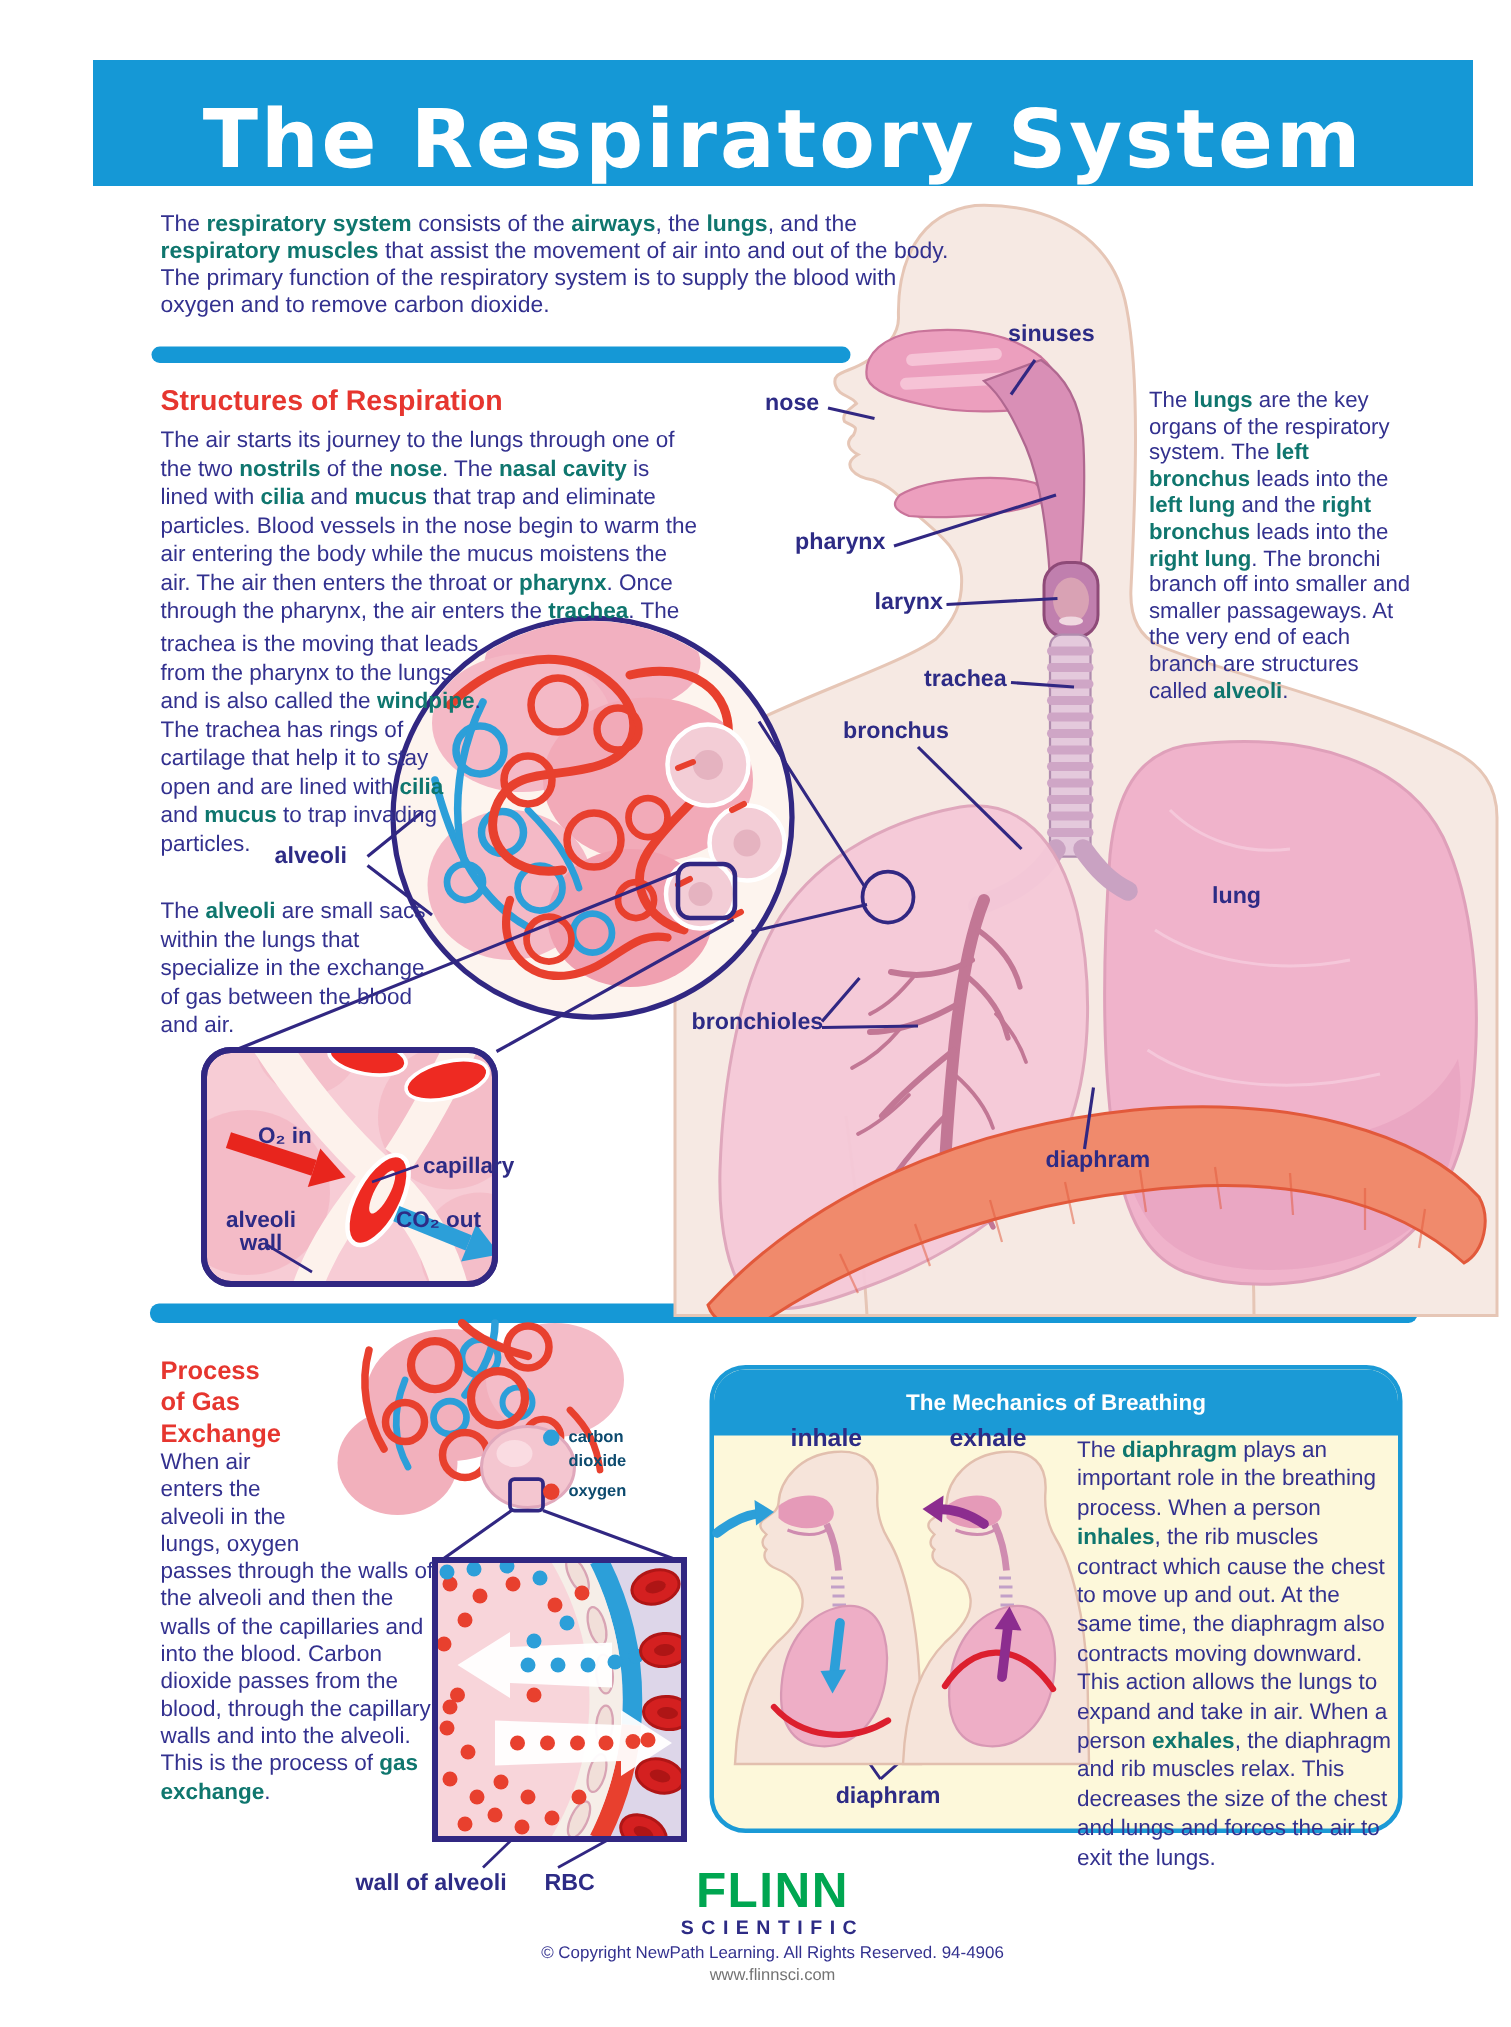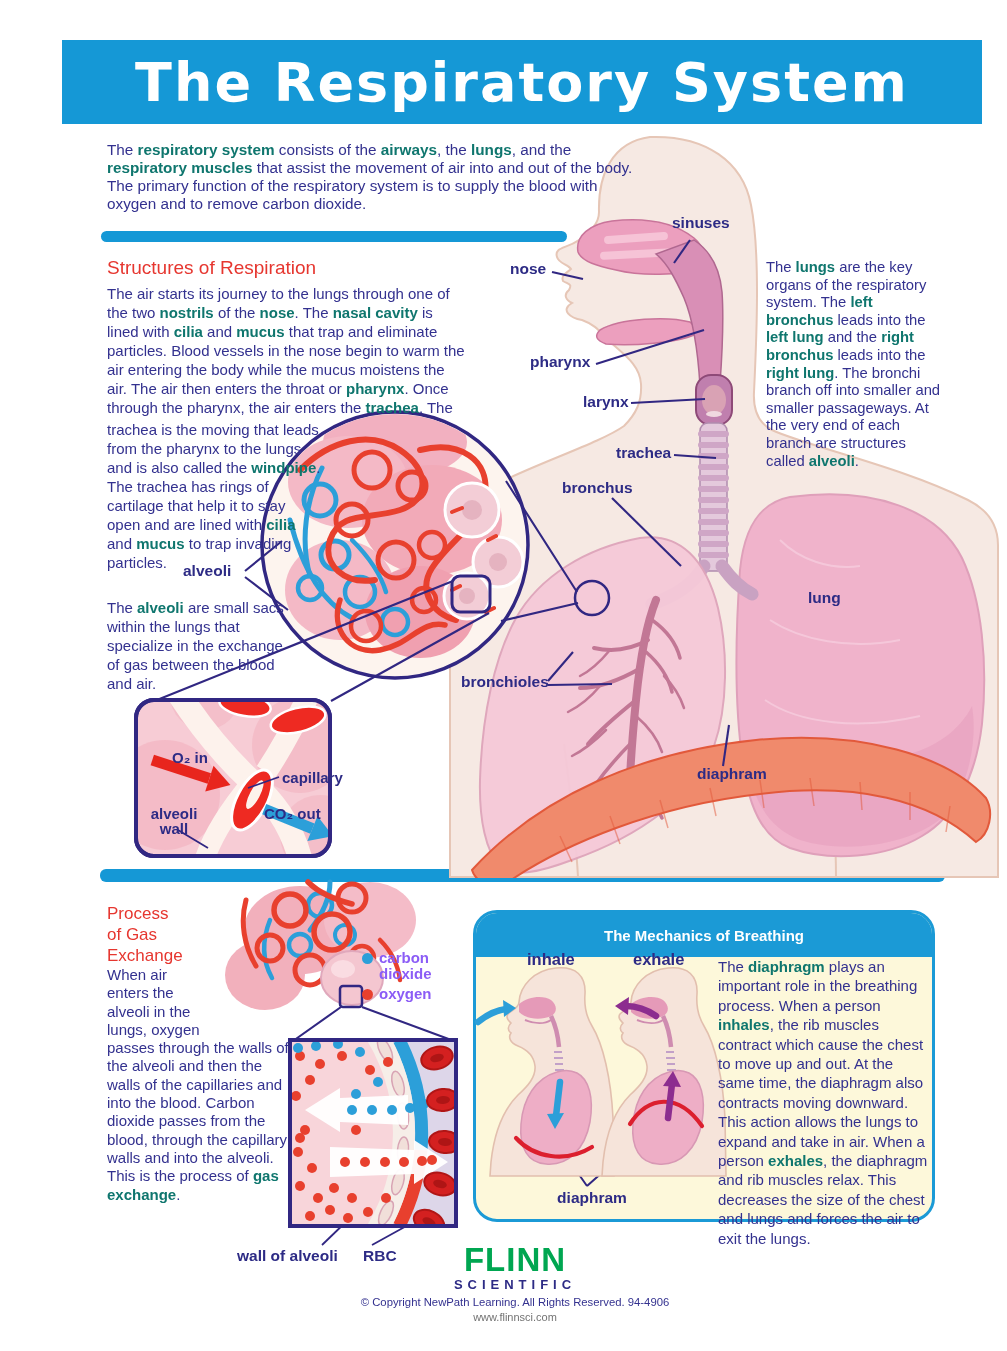--- a/index.html
+++ b/index.html
@@ -3,54 +3,54 @@
 <meta charset="utf-8">
 <style>
   html,body{margin:0;padding:0;}
   body{
     width:1007px;height:1351px;position:relative;background:#ffffff;
     font-family:"Liberation Sans","DejaVu Sans",sans-serif;overflow:hidden;
   }
   .abs{position:absolute;}
   .banner{
     left:62px;top:40px;width:920px;height:84px;background:#1598d6;
-    display:flex;align-items:center;justify-content:center;
+    display:flex;align-items:flex-end;justify-content:center;
   }
   .banner h1{
     margin:0;color:#ffffff;font-size:54px;font-weight:bold;letter-spacing:2px;
     font-family:"DejaVu Sans","Liberation Sans",sans-serif;
   }
   .para{color:#33318f;line-height:1.26;}
   .kw{color:#0f766e;font-weight:bold;}
   .intro{left:107px;top:141px;width:540px;font-size:15.3px;line-height:18px;}
   .bar{background:#1598d6;border-radius:6px;}
   .bar1{left:101px;top:231px;width:466px;height:11px;}
   .bar2{left:100px;top:869px;width:845px;height:13px;}
-  .red-head{color:#e6362f;font-weight:normal;}
+  .red-head{color:#e6362f;font-weight:bold;}
   .h-structures{left:107px;top:257px;font-size:19px;}
   .p-struct1{left:107px;top:284px;width:358px;font-size:15px;line-height:19px;}
   .p-struct2{left:107px;top:420px;width:214px;font-size:15px;line-height:19px;}
   .p-alveoli{left:107px;top:598px;width:190px;font-size:15px;line-height:19px;}
   .p-lungs{left:766px;top:259px;width:178px;font-size:14.8px;line-height:17.6px;}
   .h-gas{left:107px;top:903px;font-size:17px;line-height:21px;}
   .p-gas{left:107px;top:966px;width:182px;font-size:15px;line-height:18.3px;}
   .spacer{float:right;width:80px;height:56px;}
   .lbl{color:#2d2b85;font-weight:bold;font-size:15.5px;line-height:16px;}
   .lbl-sm{color:#2d2b85;font-weight:bold;font-size:15px;line-height:15px;}
   .mech-box{
     left:473px;top:910px;width:462px;height:312px;background:#fdf8da;
     border:3px solid #1b9ad6;border-radius:24px;overflow:hidden;box-sizing:border-box;
   }
   .mech-header{
     height:44px;background:#1b9ad6;color:#ffffff;font-weight:bold;font-size:15px;
     display:flex;align-items:center;justify-content:center;
   }
   .p-mech{left:718px;top:957px;width:212px;font-size:15px;line-height:19.4px;}
   .lbl-mech{font-size:16.5px;}
-  .legend-item{padding-left:17px;color:#8b5cf6;font-weight:bold;font-size:15px;line-height:16px;width:70px;}
+  .legend-item{padding-left:17px;color:#0c4a6e;font-weight:bold;font-size:11px;line-height:16px;width:70px;}
   .dot{position:absolute;left:0;top:3px;width:11px;height:11px;border-radius:50%;}
   .footer{left:315px;top:1243px;width:400px;text-align:center;}
   .brand{color:#00a651;font-weight:bold;font-size:33px;letter-spacing:1px;line-height:34px;}
   .brand-sub{color:#2d2b85;font-weight:bold;font-size:13px;letter-spacing:5px;line-height:15px;}
   .copyright{color:#33318f;font-size:11.3px;line-height:14px;margin-top:3px;}
   .website{color:#737373;font-weight:normal;font-size:11px;line-height:16px;}
   svg.illus{position:absolute;left:0;top:0;z-index:1;pointer-events:none;}
   .txt{z-index:2;}
 </style>
 </head>

